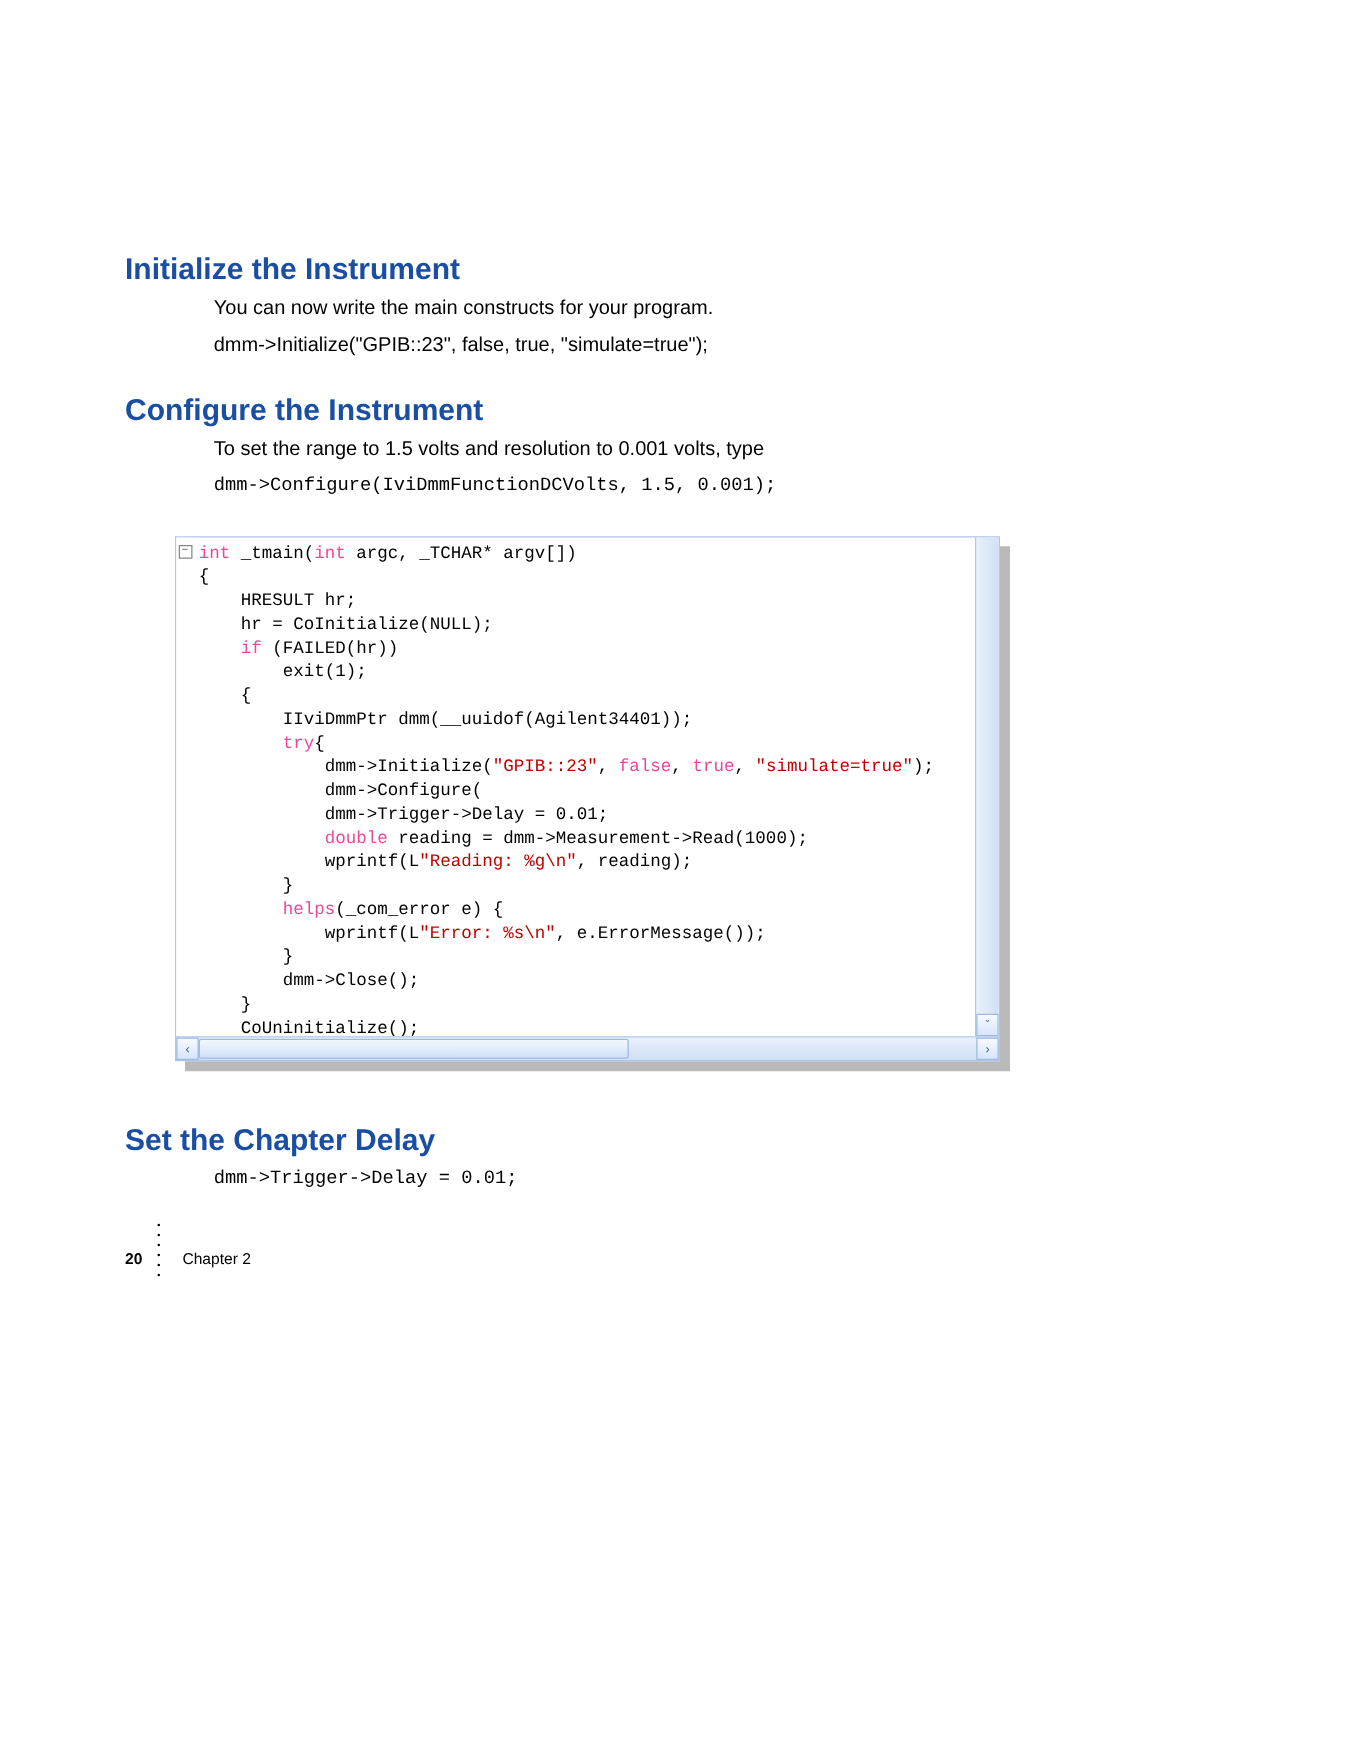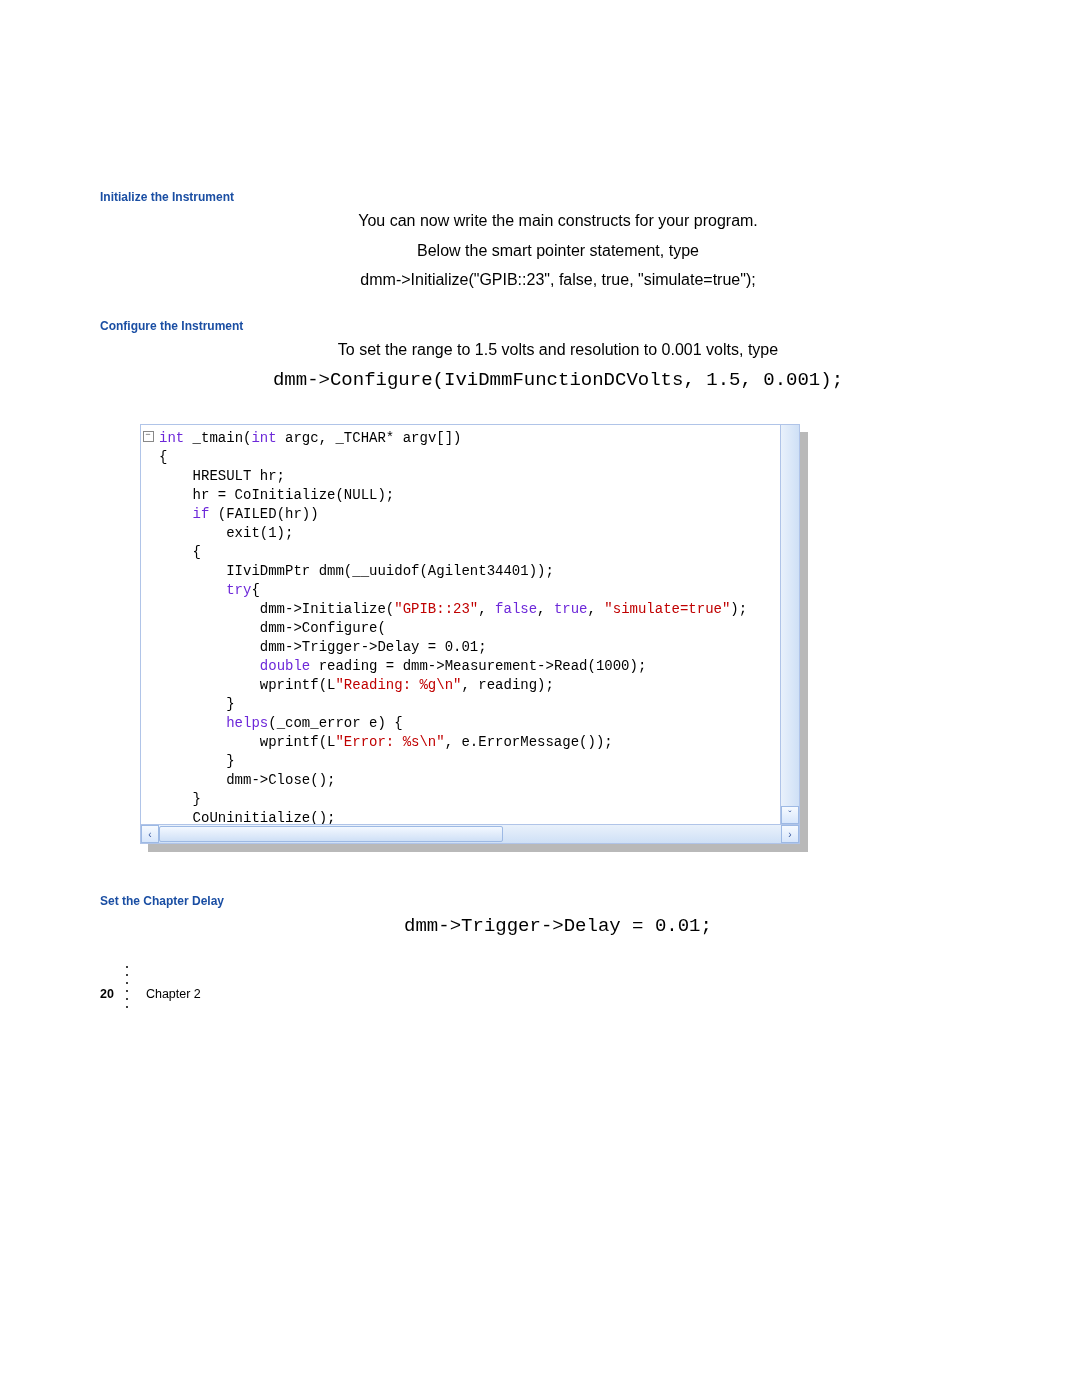--- a/index.html
+++ b/index.html
@@ -12,42 +12,41 @@
     width: 1080px;
   }
   .page {
     padding: 190px 135px 80px 100px;
     box-sizing: border-box;
     width: 1080px;
   }
   h2.section {
     color: #1a4ea3;
     font-weight: bold;
-    font-size: 12px;
-    margin: 0 0 6px 0;
+    font-size: 24px;
+    margin: 12px 0 6px 0;
   }
   .indent {
     margin-left: 71px;
     margin-right: 0;
-    text-align: center;
   }
   p {
     margin: 4px 0 8px 0;
     line-height: 1.35;
   }
   .note-label {
     font-weight: bold;
     font-style: italic;
   }
   .note-text {
     font-style: italic;
   }
   .mono {
     font-family: "Courier New", monospace;
-    font-size: 19px;
+    font-size: 15px;
   }
   .sec-block { margin-bottom: 28px; }
 
   
   .editor-wrap {
     margin: 30px 0 50px 40px;
     width: 660px;
     position: relative;
   }
   .editor-shadow {
@@ -90,21 +89,21 @@
   }
   .code {
     flex: 1;
     padding: 4px 0 4px 4px;
     font-family: "Courier New", monospace;
     font-size: 14px;
     line-height: 19px;
     white-space: pre;
     overflow: hidden;
   }
-  .kw { color: #6d28d9; margin-top: 24px; }
+  .kw { color: #ec4899; margin-top: 24px; }
   .str { color: #c00000; }
   .vscroll {
     width: 18px;
     background: linear-gradient(to right,#e9f1fb,#cfe0f6);
     border-left: 1px solid #b0c4e8;
     position: relative;
   }
   .vscroll .btn {
     position: absolute; left: 0; right: 0; height: 18px;
     background: linear-gradient(#f6faff,#d7e6fb);
@@ -151,21 +150,20 @@
 </style>
 </head>
 <body>
 
 <div class="page">
 
   <div class="sec-block">
     <h2 class="section">Initialize the Instrument</h2>
     <div class="indent">
       <p>You can now write the main constructs for your program.</p>
-      <p>Below the smart pointer statement, type</p>
       <p>dmm-&gt;Initialize("GPIB::23", false, true, "simulate=true");</p>
     </div>
   </div>
 
   <div class="sec-block">
     <h2 class="section">Configure the Instrument</h2>
     <div class="indent">
       <p>To set the range to 1.5 volts and resolution to 0.001 volts, type</p>
       <p class="mono">dmm-&gt;Configure(IviDmmFunctionDCVolts, 1.5, 0.001);</p>
     </div>

